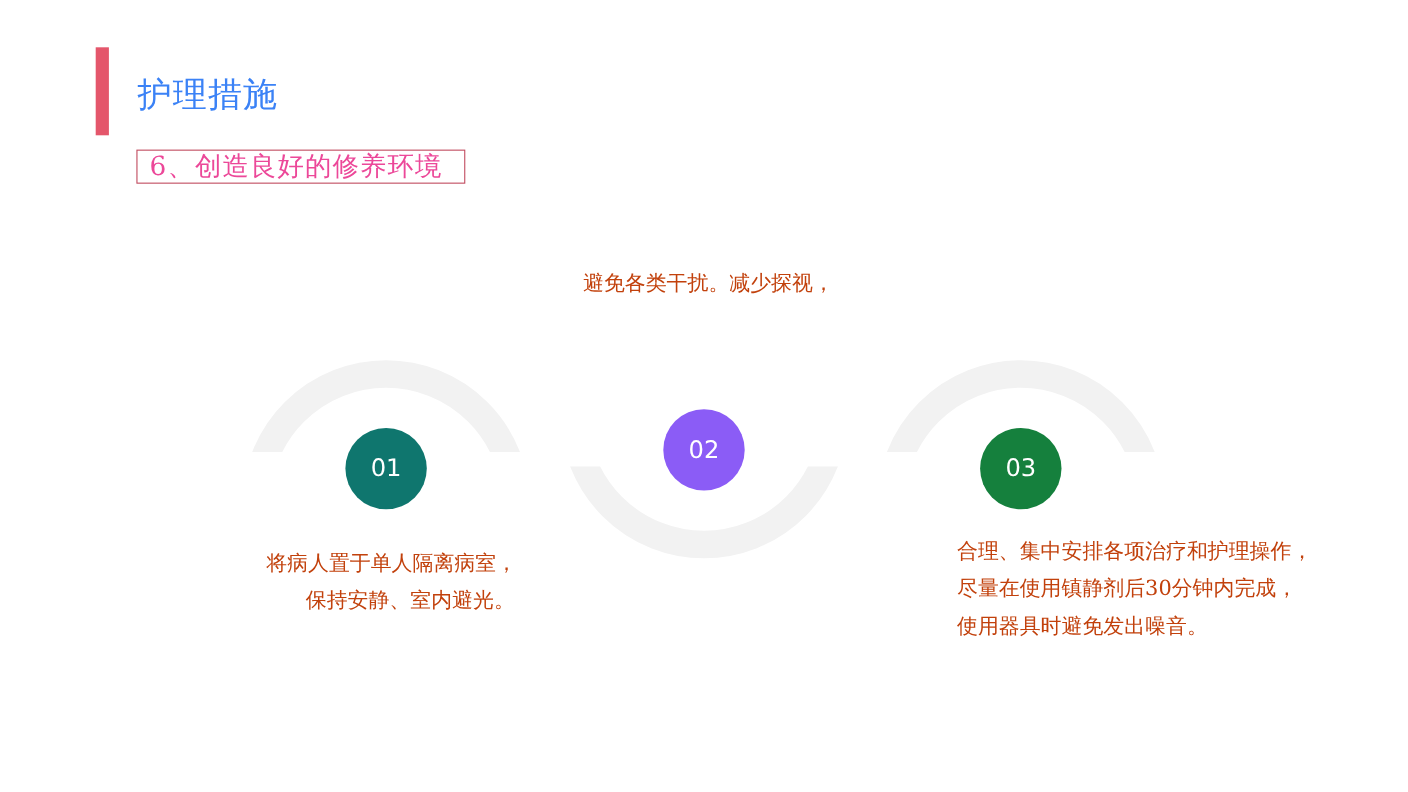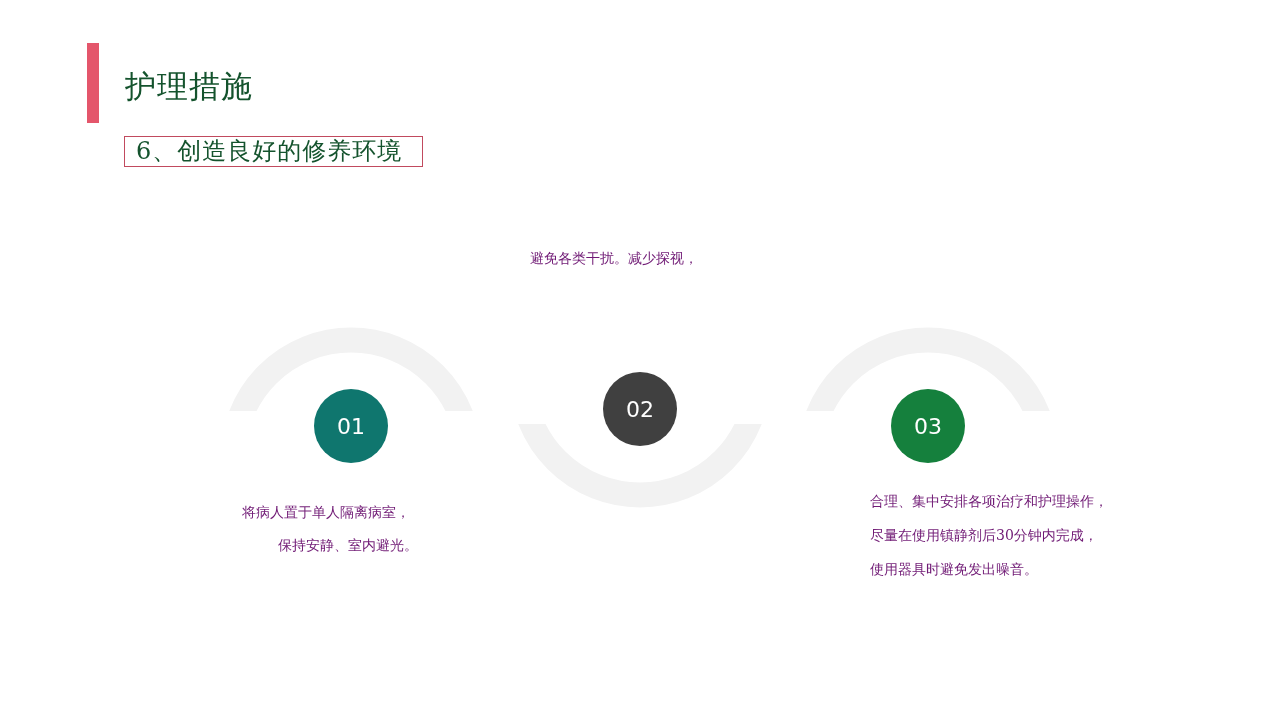--- a/index.html
+++ b/index.html
@@ -4,36 +4,36 @@
 <style>
   html, body { margin:0; padding:0; }
   body { width:1280px; height:720px; background:#ffffff; position:relative; overflow:hidden;
          font-family:"DejaVu Sans", "Liberation Sans", sans-serif; }
   .accent-bar { position:absolute; left:87px; top:43px; width:12px; height:80px; }
   .title { position:absolute; left:125px; top:66px; font-family:"DejaVu Serif", "Liberation Serif", serif;
            font-size:31px; line-height:40px; letter-spacing:1px; }
   .subtitle-box { position:absolute; left:124px; top:136px; width:299px; height:31px;
                   border:1px solid; box-sizing:border-box; }
   .subtitle { position:absolute; left:136px; top:136px; font-family:"DejaVu Serif", "Liberation Serif", serif;
-              font-size:24px; line-height:31px; color:#14532d; letter-spacing:1px; white-space:nowrap; }
+              font-size:24px; line-height:31px; color:#ec4899; letter-spacing:1px; white-space:nowrap; }
   svg.arcs { position:absolute; left:0; top:0; }
   .badge { position:absolute; width:74px; height:74px; border-radius:50%; color:#fff;
            display:flex; align-items:center; justify-content:center;
            font-family:"DejaVu Sans", "Liberation Sans", sans-serif; font-size:22px; }
-  .text-block { position:absolute; font-size:14px; color:#701a75; white-space:nowrap;
+  .text-block { position:absolute; font-size:19px; color:#c2410c; white-space:nowrap;
                 font-family:"DejaVu Serif", "Liberation Serif", serif; }
   .text-block div { height:34px; line-height:34px; }
   .t1 div { height:34px; }
   .t2 div { height:41px; line-height:41px; }
 </style>
 </head>
 <body>
 
 <div class="accent-bar" style="background:#E4566B;"></div>
-<div class="title" style="color:#14532d;text-align:center;">护理措施</div>
+<div class="title" style="color:#3b82f6;text-align:center;">护理措施</div>
 <div class="subtitle-box" style="border-color:#C14A5E;"></div>
 <div class="subtitle">6、创造良好的修养环境</div>
 
 <svg class="arcs" width="1280" height="720">
   <defs>
     <clipPath id="clipTop1">
         <rect x="0" y="0" width="1280" height="411"></rect>
       </clipPath>
     <clipPath id="clipBot2">
         <rect x="0" y="424" width="1280" height="300"></rect>
@@ -44,26 +44,26 @@
   </g>
   <g clip-path="url(#clipBot2)">
     <circle cx="640" cy="377" r="118" fill="none" stroke="#F2F2F2" stroke-width="25"></circle>
   </g>
   <g clip-path="url(#clipTop1)">
     <circle cx="928" cy="458" r="118" fill="none" stroke="#F2F2F2" stroke-width="25"></circle>
   </g>
 </svg>
 
 <div class="badge" style="left:314px; top:389px; background:#0f766e;">01</div>
-<div class="badge" style="left:603px; top:372px; background:#404040;">02</div>
+<div class="badge" style="left:603px; top:372px; background:#8b5cf6;">02</div>
 <div class="badge" style="left:891px; top:389px; background:#15803d;">03</div>
 
 <div class="text-block t1" style="left:242px; top:495px;">
   <div>将病人置于单人隔离病室，</div>
-  <div style="padding-left:36px;font-family:Liberation Serif, serif;">保持安静、室内避光。</div>
+  <div style="padding-left:36px;">保持安静、室内避光。</div>
 </div>
 
 <div class="text-block t2" style="left:530px; top:238px;">
   <div>避免各类干扰。减少探视，</div>
 </div>
 
 <div class="text-block t1" style="left:839px; top:484px;margin-left:31px;">
   <div>合理、集中安排各项治疗和护理操作，</div>
   <div>尽量在使用镇静剂后30分钟内完成，</div>
   <div>使用器具时避免发出噪音。</div>

